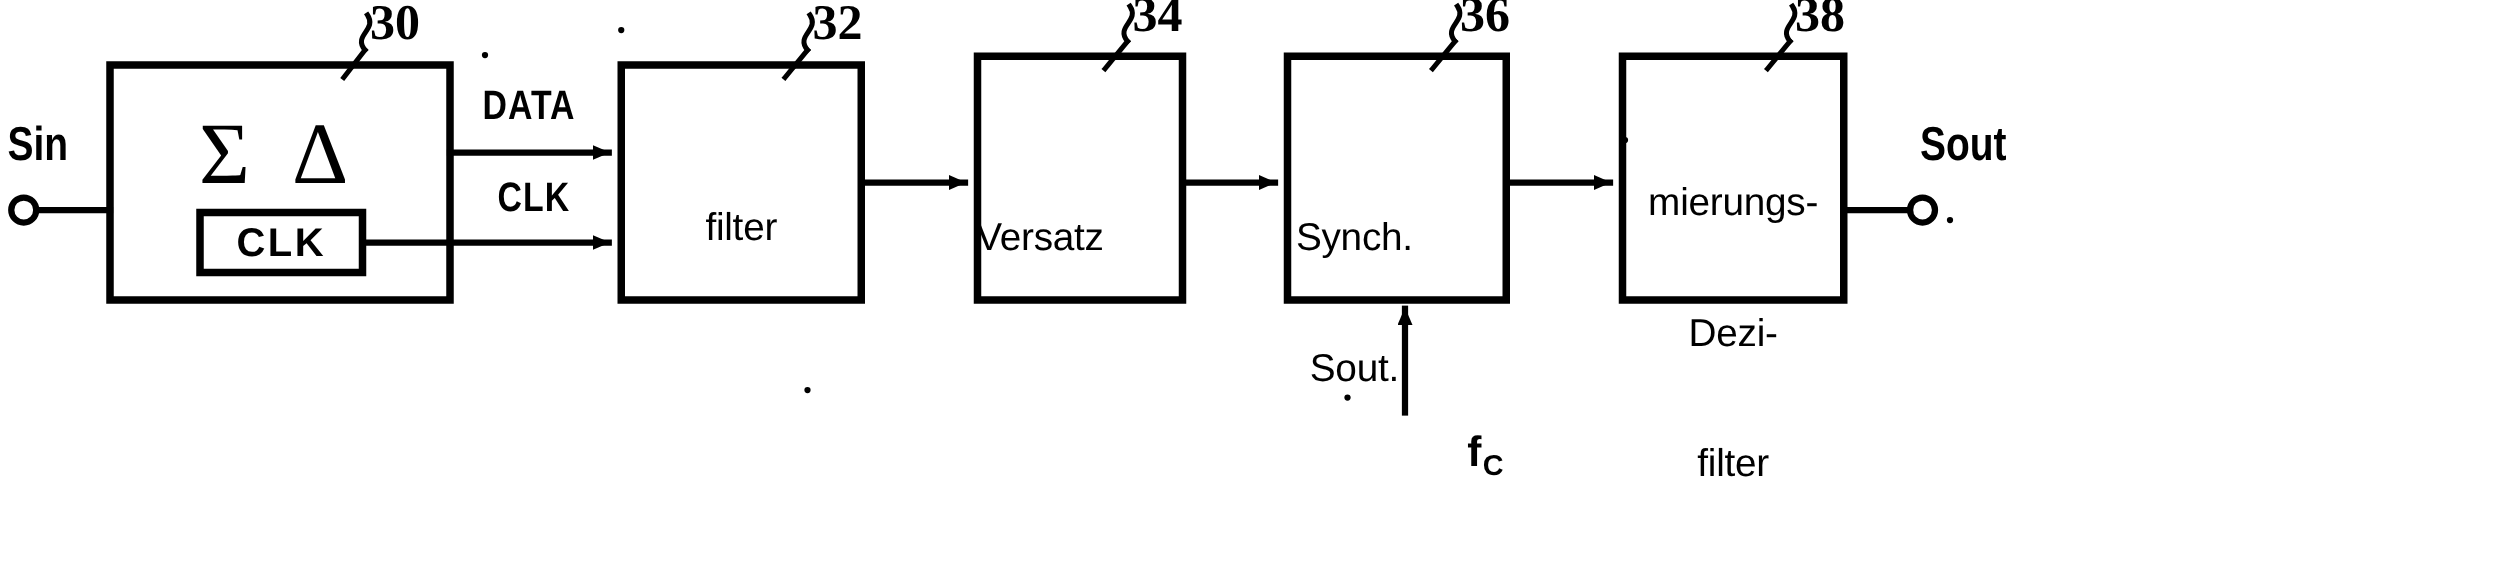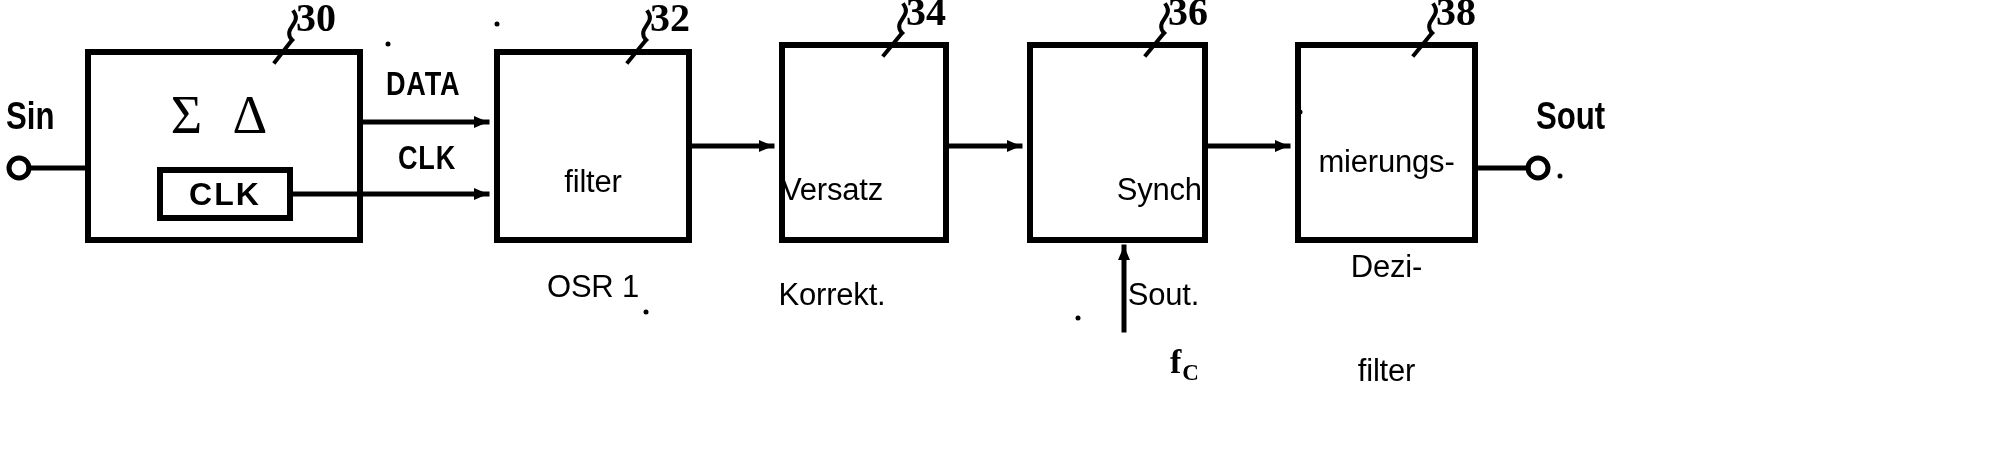--- a/index.html
+++ b/index.html
@@ -56,27 +56,27 @@
   .clk-name {
     font-size: 32px;
     letter-spacing: 2px;
   }
   .ref-num {
     font-size: 40px;
     font-family: "Liberation Serif", "DejaVu Serif", serif;
     font-weight: 700;
   }
   .sigma-delta {
-    font-size: 54px;
+    font-size: 70px;
     font-family: "Liberation Serif", "DejaVu Serif", serif;
     letter-spacing: 10px;
   }
   .fc-lbl {
     font-size: 34px;
-    font-family: Liberation Serif, serif;
+    font-family: Liberation Sans, sans-serif;
     font-weight: 700;
   }
   .fc-lbl sub {
     font-size: 23px;
     vertical-align: baseline;
     position: relative;
     top: 7px;
     left: 1px;
   }
 </style>
@@ -156,31 +156,29 @@
   <div class="lbl clk-name" style="left:160px; top:177px; width:130px; text-align:center; font-family:'Liberation Sans','DejaVu Sans',sans-serif; font-weight:700;">CLK</div>
 
   <div class="lbl ref-num" style="left:296px; top:-4px;">30</div>
 
   <div class="lbl cond sig-name" style="left:386px; top:66px;">DATA</div>
 
   <div class="lbl cond sig-name" style="left:398px; top:140px;">CLK</div>
 
   <div class="lbl block-text" style="left:497px; top:96px; width:192px;">
     <span class="ln">filter</span>
-    <span class="ln">OSR 1</span>
   </div>
   <div class="lbl ref-num" style="left:650px; top:-4px;">32</div>
 
   <div class="lbl block-text" style="left:750px; top:104px; width:164px;">
     <span class="ln">Versatz</span>
-    <span class="ln">Korrekt.</span>
   </div>
   <div class="lbl ref-num" style="left:906px; top:-10px;">34</div>
 
-  <div class="lbl block-text" style="left:1076px; top:104px; width:175px;">
+  <div class="lbl block-text" style="left:996px; top:104px; width:175px;">
     <span class="ln">Synch.</span>
     <span class="ln">Sout.</span>
   </div>
   <div class="lbl ref-num" style="left:1168px; top:-10px;">36</div>
 
   <div class="lbl fc-lbl" style="left:1136px; top:305px;">
     <span>f</span><sub>C</sub>
   </div>
 
   <div class="lbl block-text" style="left:1298px; top:76px; width:177px;">

